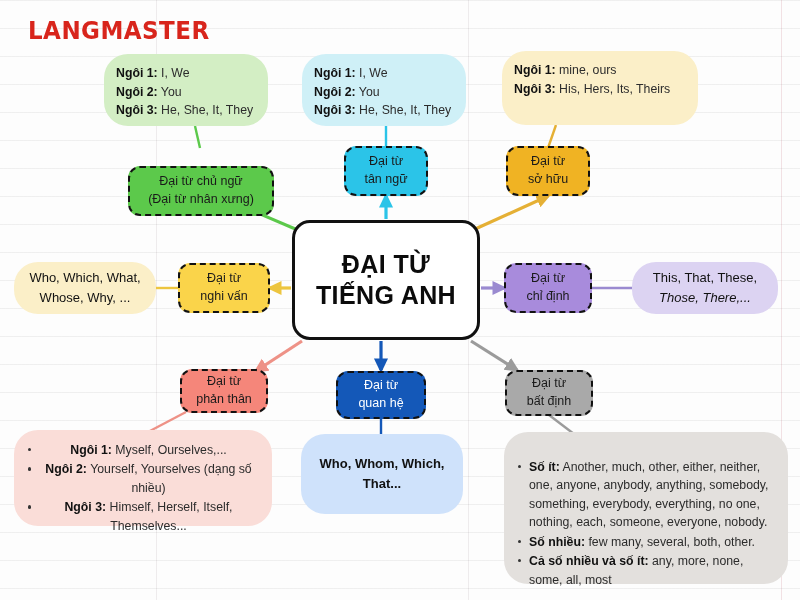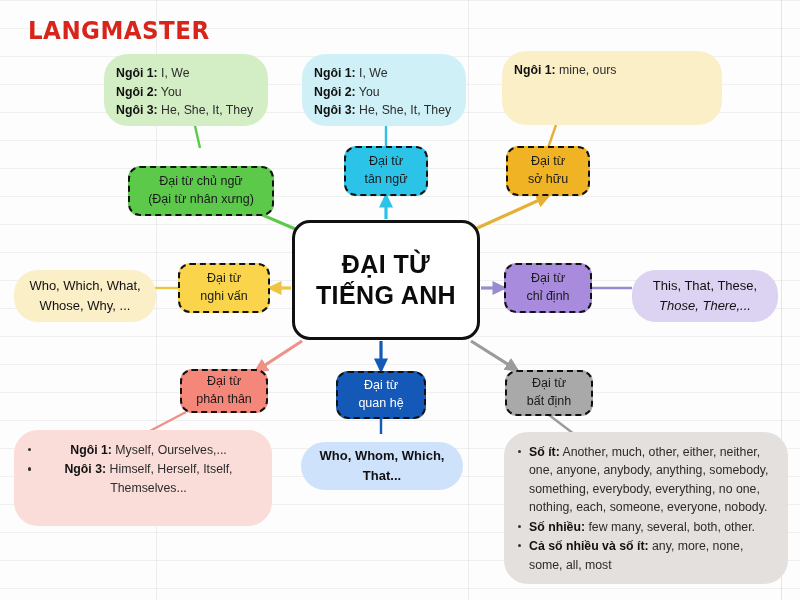--- a/index.html
+++ b/index.html
@@ -104,21 +104,21 @@
   }
   .detail .row {
     font-size: 12.3px;
     line-height: 1.52;
     color: #2c2c2c;
   }
   .detail .row b {
     color: #111111;
     font-weight: bold;
   }
-  .detail.center-text { text-align: center; margin-top: 8px; }
+  .detail.center-text { text-align: center; }
   .detail.center-text .row {
     font-weight: bold;
     color: #111111;
     font-size: 13px;
     line-height: 1.55;
   }
   ul.bullets {
     margin: 0;
     padding-left: 15px;
     list-style: none;
@@ -265,53 +265,59 @@
       <b>Ngôi 1:</b><span> I, We</span>
     </div>
     <div class="row">
       <b>Ngôi 2:</b><span> You</span>
     </div>
     <div class="row">
       <b>Ngôi 3:</b><span> He, She, It, They</span>
     </div>
   </div>
 
-  <div class="detail" style="left:502px; top:51px; width:220px; height:74px; background:#FBEFC8; padding:10px 12px;">
+  <div class="detail" style="left:502px; top:51px; width:196px; height:74px; background:#FBEFC8; padding:10px 12px;">
     <div class="row">
       <b>Ngôi 1:</b><span> mine, ours</span>
+    </div>
+    <div class="row">
+      <b>Ngôi 3:</b><span> His, Hers, Its, Theirs</span>
     </div>
   </div>
 
   <div class="detail center-text" style="left:14px; top:262px; width:142px; height:52px; background:#FBEFC8; display:flex; flex-direction:column; align-items:center; justify-content:center;">
     <div class="row" style="font-weight:normal;">Who, Which, What,</div>
     <div class="row" style="font-weight:normal;">Whose, Why, ...</div>
   </div>
 
   <div class="detail center-text" style="left:632px; top:262px; width:146px; height:52px; background:#DCD3F2; display:flex; flex-direction:column; align-items:center; justify-content:center;">
     <div class="row" style="font-weight:normal;">This, That, These,</div>
     <div class="row" style="font-weight:normal;font-style:italic;">Those, There,...</div>
   </div>
 
-  <div class="detail center-text" style="left:301px; top:434px; width:162px; height:48px; background:#CFE2FB; display:flex; flex-direction:column; align-items:center; justify-content:center;">
+  <div class="detail center-text" style="left:301px; top:434px; width:162px; height:80px; background:#CFE2FB; display:flex; flex-direction:column; align-items:center; justify-content:center;">
     <div class="row">Who, Whom, Which,</div>
     <div class="row">That...</div>
   </div>
 
   <div class="detail" style="left:14px; top:430px; width:258px; height:96px; background:#FADDD8; padding:11px 14px 11px 10px;text-align:center;">
     <ul class="bullets">
       <li>
         <b>Ngôi 1:</b><span> Myself, Ourselves,...</span>
       </li>
       <li>
+        <b>Ngôi 2:</b><span> Yourself, Yourselves (dạng số nhiều)</span>
+      </li>
+      <li>
         <b>Ngôi 3:</b><span> Himself, Herself, Itself, Themselves...</span>
       </li>
     </ul>
   </div>
 
-  <div class="detail" style="left:504px; top:432px; width:284px; height:152px; background:#E3E0DD; padding:11px 10px 11px 10px;">
+  <div class="detail" style="left:504px; top:432px; width:284px; height:152px; background:#E3E0DD; padding:26px 10px 11px 10px;">
     <ul class="bullets">
       <li>
         <b>Số ít:</b><span> Another, much, other, either, neither, one, anyone, anybody, anything, somebody, something, everybody, everything, no one, nothing, each, someone, everyone, nobody.</span>
       </li>
       <li>
         <b>Số nhiều:</b><span> few many, several, both, other.</span>
       </li>
       <li>
         <b>Cả số nhiều và số ít:</b><span> any, more, none, some, all, most</span>
       </li>

